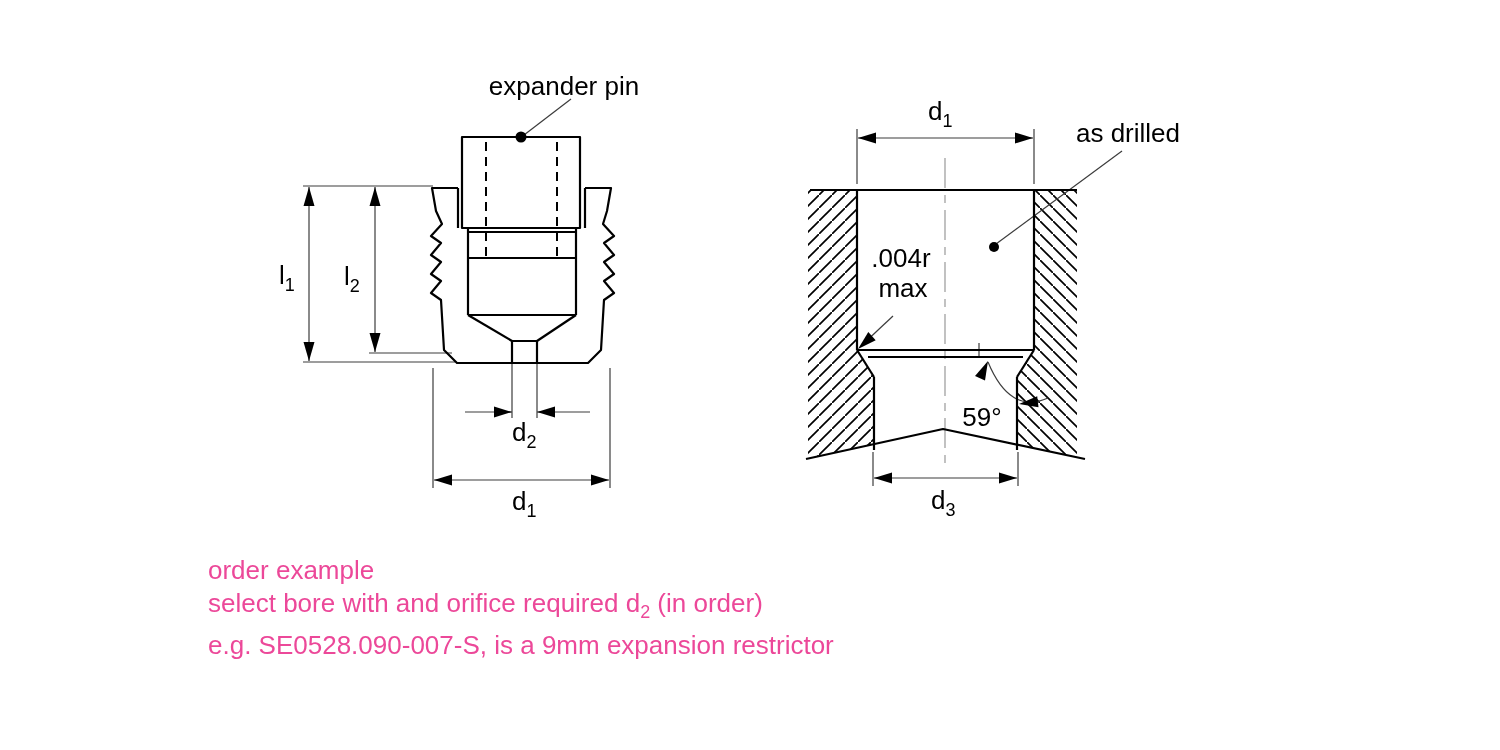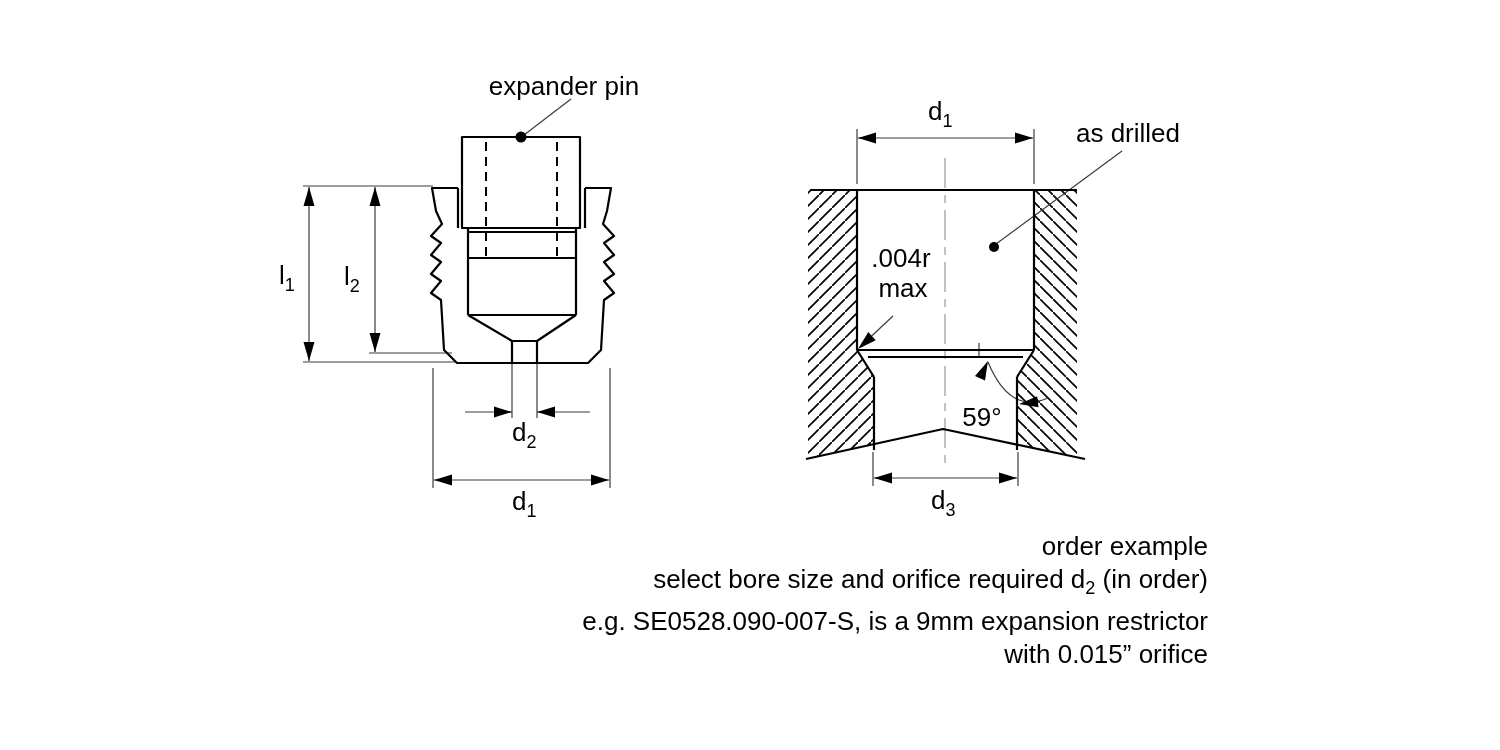--- a/index.html
+++ b/index.html
@@ -1,22 +1,22 @@
 <!DOCTYPE html>
 <html><head>
 <meta charset="utf-8">
 <style>
   html,body{margin:0;padding:0;background:#fff;}
   .canvas{position:relative;width:1414px;height:750px;background:#fff;overflow:hidden;
           font-family:"Liberation Sans", sans-serif;}
   svg{display:block;position:absolute;left:0;top:0;}
   .lbl{font-family:"Liberation Sans", sans-serif;font-size:26px;}
   .lbl .sub{font-size:18px;}
-  .notes{position:absolute;left:208px;top:530px;width:1000px;text-align:right;
-         font-size:26px;line-height:33px;color:#000000;}
+  .notes{position:absolute;left:208px;top:554px;width:1000px;text-align:left;
+         font-size:26px;line-height:33px;color:#ec4899;}
   .notes sub{font-size:18px;}
 </style>
 </head>
 <body>
 
 <div class="canvas">
 <svg width="1500" height="750" viewBox="0 0 1500 750">
   <defs>
     <pattern id="hatchL" width="13" height="13" patternUnits="userSpaceOnUse">
       <path d="M-1,14 L14,-1" stroke="#000000" stroke-width="1.7"></path>
@@ -124,17 +124,16 @@
     <text class="lbl" x="1128" y="142" text-anchor="middle">as drilled</text>
     <text class="lbl" x="901" y="267" text-anchor="middle">.004r</text>
     <text class="lbl" x="903" y="297" text-anchor="middle">max</text>
     <text class="lbl" x="982" y="426" text-anchor="middle">59°</text>
     <text class="lbl" x="931" y="509"><tspan>d</tspan><tspan class="sub" dy="7">3</tspan></text>
   </g>
 </svg>
 
 <div class="notes">
   <div>order example</div>
-  <div><span>select bore size and orifice required d</span><sub>2</sub><span> (in order)</span></div>
+  <div><span>select bore with and orifice required d</span><sub>2</sub><span> (in order)</span></div>
   <div>e.g. SE0528.090-007-S, is a 9mm expansion restrictor</div>
-  <div>with 0.015” orifice</div>
 </div>
 </div>
 
 </body></html>

